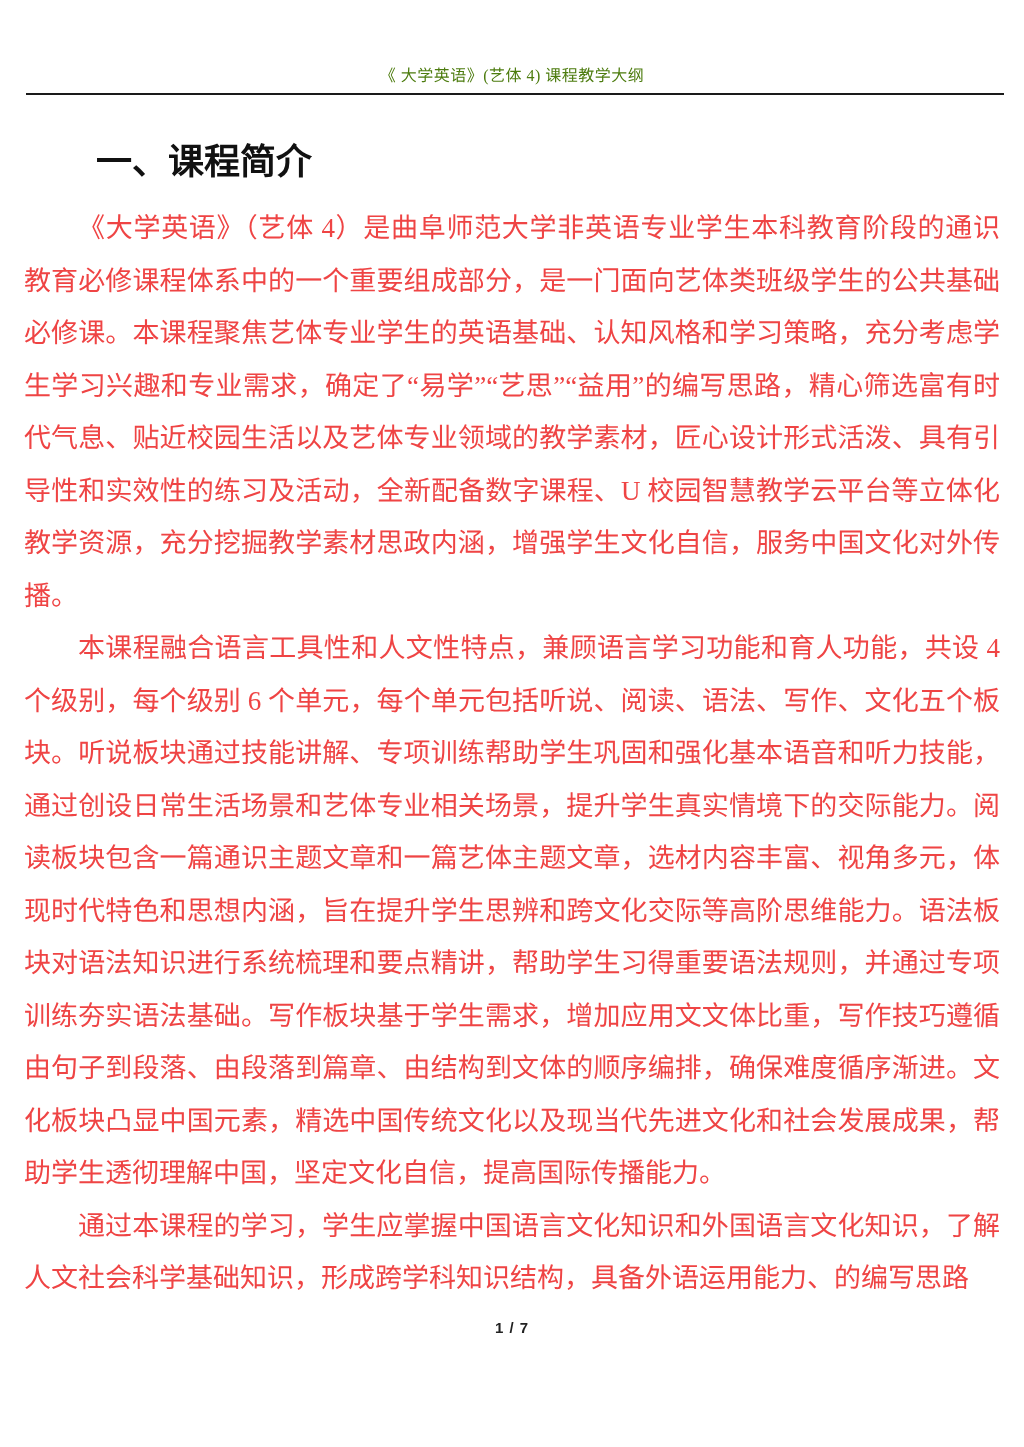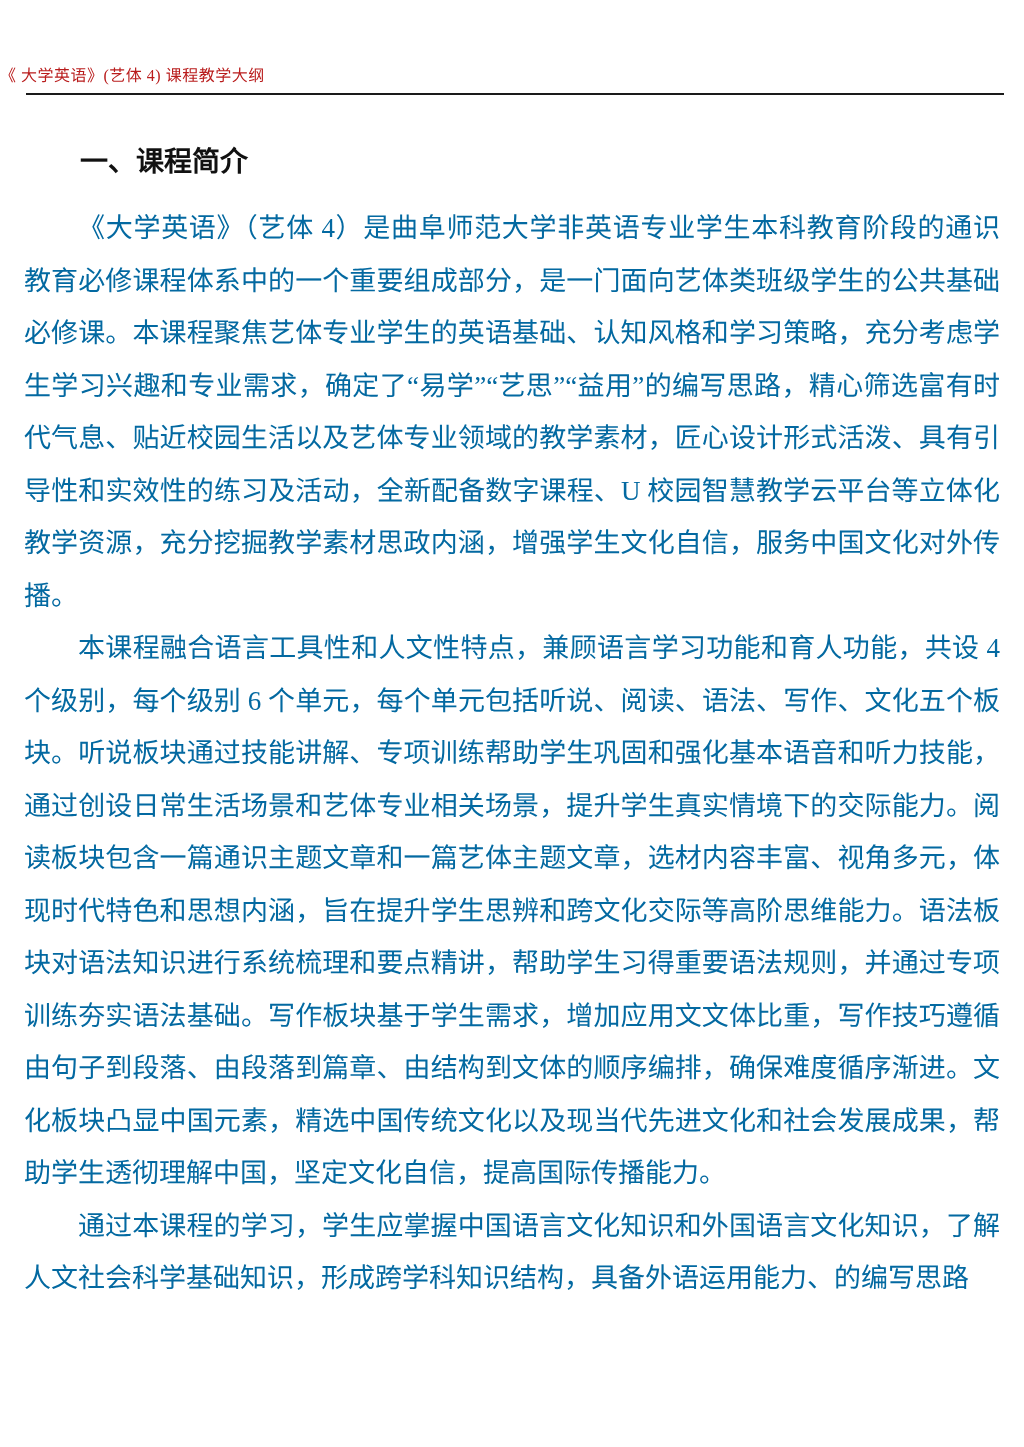--- a/index.html
+++ b/index.html
@@ -12,53 +12,54 @@
     position: relative;
     width: 1024px;
     height: 1447px;
     margin: 0 auto;
     background: #ffffff;
     color: #151515;
     overflow: hidden;
   }
   .page-header {
     padding-top: 66px;
+    text-align: center;
     font-family: "Liberation Serif", "DejaVu Serif", serif;
     font-size: 16px;
     line-height: 20px;
-    color: #b91c1c;
+    color: #4d7c0f;
     letter-spacing: 0.5px;
   }
   .header-rule {
     border: none;
     border-top: 2px solid #1a1a1a;
     margin: 7px 20px 0 26px;
     height: 0;
   }
   .content {
     margin: 0 24px;
   }
   .section-heading {
     margin: 51px 0 0 0;
     font-family: "Liberation Sans", "DejaVu Sans", sans-serif;
-    font-size: 28px;
+    font-size: 36px;
     font-weight: 700;
     line-height: 32px;
     text-indent: 2em;
     color: #111111;
   }
   .body-text p {
     margin: 0;
     font-family: "Liberation Serif", "DejaVu Serif", serif;
     font-size: 27px;
     line-height: 52.5px;
     text-align: justify;
     text-justify: inter-ideograph;
     text-indent: 2em;
-    color: #0369a1;
+    color: #ef4444;
   }
   .body-text {
     margin-top: 24px;
   }
   .page-footer {
     margin-top: 14px;
     text-align: center;
     font-family: "Liberation Sans", "DejaVu Sans", sans-serif;
     font-size: 15px;
     font-weight: 600;
@@ -78,16 +79,17 @@
   <div class="content">
 
     <h1 class="section-heading">一、课程简介</h1>
 
     <div class="body-text">
       <p>《大学英语》（艺体 4）是曲阜师范大学非英语专业学生本科教育阶段的通识教育必修课程体系中的一个重要组成部分，是一门面向艺体类班级学生的公共基础必修课。本课程聚焦艺体专业学生的英语基础、认知风格和学习策略，充分考虑学生学习兴趣和专业需求，确定了“易学”“艺思”“益用”的编写思路，精心筛选富有时代气息、贴近校园生活以及艺体专业领域的教学素材，匠心设计形式活泼、具有引导性和实效性的练习及活动，全新配备数字课程、U 校园智慧教学云平台等立体化教学资源，充分挖掘教学素材思政内涵，增强学生文化自信，服务中国文化对外传播。</p>
       <p>本课程融合语言工具性和人文性特点，兼顾语言学习功能和育人功能，共设 4 个级别，每个级别 6 个单元，每个单元包括听说、阅读、语法、写作、文化五个板块。听说板块通过技能讲解、专项训练帮助学生巩固和强化基本语音和听力技能，通过创设日常生活场景和艺体专业相关场景，提升学生真实情境下的交际能力。阅读板块包含一篇通识主题文章和一篇艺体主题文章，选材内容丰富、视角多元，体现时代特色和思想内涵，旨在提升学生思辨和跨文化交际等高阶思维能力。语法板块对语法知识进行系统梳理和要点精讲，帮助学生习得重要语法规则，并通过专项训练夯实语法基础。写作板块基于学生需求，增加应用文文体比重，写作技巧遵循由句子到段落、由段落到篇章、由结构到文体的顺序编排，确保难度循序渐进。文化板块凸显中国元素，精选中国传统文化以及现当代先进文化和社会发展成果，帮助学生透彻理解中国，坚定文化自信，提高国际传播能力。</p>
       <p>通过本课程的学习，学生应掌握中国语言文化知识和外国语言文化知识，了解人文社会科学基础知识，形成跨学科知识结构，具备外语运用能力、的编写思路</p>
     </div>
 
+    <div class="page-footer">1 / 7</div>
 
   </div>
 
 </div>
 
 </body></html>

